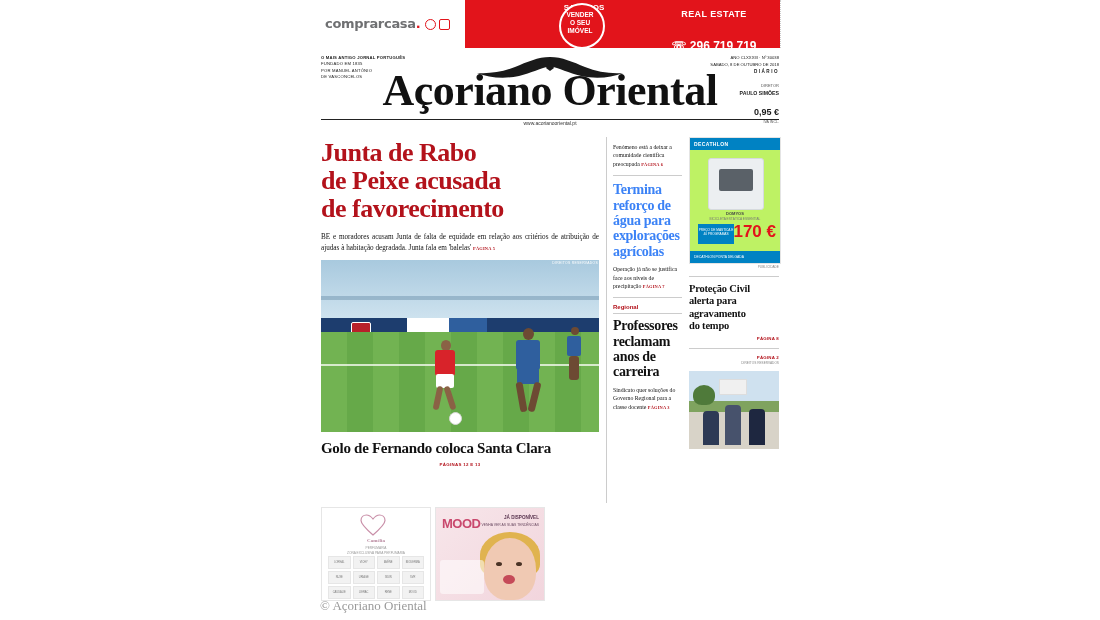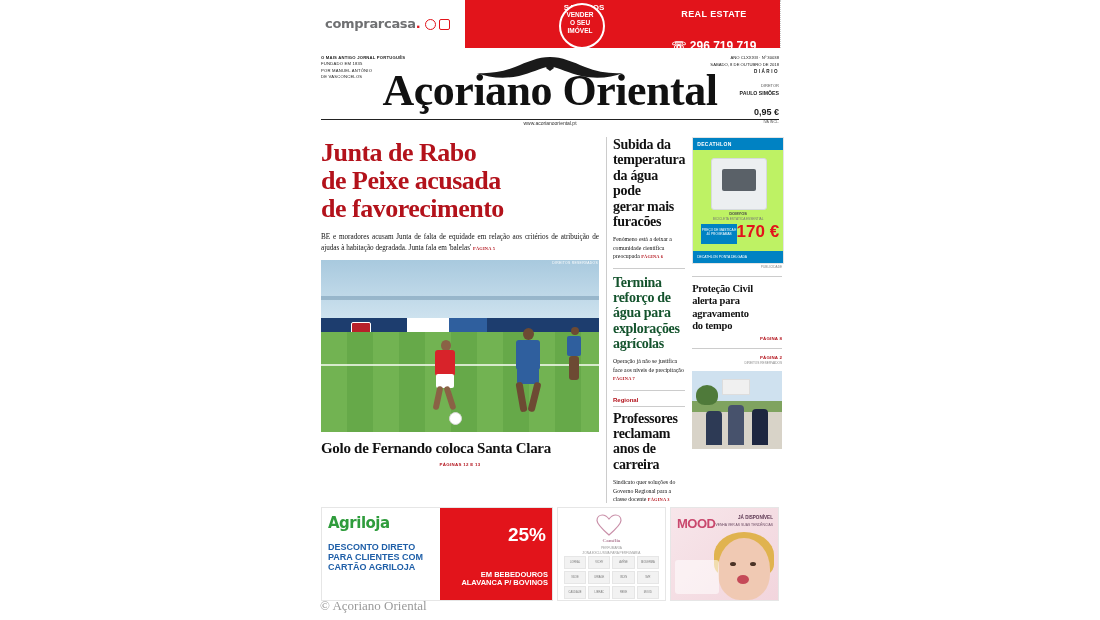--- a/index.html
+++ b/index.html
@@ -404,21 +404,21 @@
     color: #b3121b;
     font-size: 4.4px;
     letter-spacing: 0.2px;
   }
   .hr-thin { border-top: 1px solid #cccccc; margin: 7px 0 6px 0; }
   .mid-head-green {
     font-family: "Liberation Serif", serif;
     font-size: 14px;
     font-weight: bold;
     line-height: 1.1;
-    color: #14532d;
+    color: #3b82f6;
     letter-spacing: -0.3px;
   }
   .kicker {
     font-size: 6px;
     font-weight: bold;
     color: #b3121b;
     border-bottom: 1px solid #cccccc;
     padding-bottom: 3px;
     margin-bottom: 4px;
   }
@@ -732,27 +732,20 @@
           <div class="photo-credit">DIREITOS RESERVADOS</div>
         </div>
 
         <div class="sport-head">
           <div>Golo de Fernando coloca Santa Clara</div>
         </div>
         <div class="sport-ref">PÁGINAS 12 E 13</div>
       </div>
 
       <div class="col-mid">
-        <div class="mid-head">
-          <div>Subida da</div>
-          <div>temperatura</div>
-          <div>da água pode</div>
-          <div>gerar mais</div>
-          <div>furacões</div>
-        </div>
         <div class="mid-sub">
           <span>Fenómeno está a deixar a comunidade científica preocupada</span>
           <span class="ref">PÁGINA 6</span>
         </div>
 
         <div class="hr-thin"></div>
 
         <div class="mid-head-green">
           <div>Termina</div>
           <div>reforço de</div>
@@ -815,36 +808,20 @@
           <div class="tree"></div>
           <div class="flag"></div>
           <div class="p1"></div>
           <div class="p2"></div>
           <div class="p3"></div>
         </div>
       </div>
     </div>
 
     <div class="bottom">
-      <div class="ad-agriloja">
-        <div class="logo">Agriloja</div>
-        <div class="l1">
-          <div>DESCONTO DIRETO</div>
-          <div>PARA CLIENTES COM</div>
-          <div>CARTÃO AGRILOJA</div>
-        </div>
-        <div class="tank"></div>
-        <div class="tank2"></div>
-        <div class="rightblock"></div>
-        <div class="pct">25%</div>
-        <div class="r2">
-          <div>EM BEBEDOUROS</div>
-          <div>ALAVANCA P/ BOVINOS</div>
-        </div>
-      </div>
 
       <div class="ad-pharma">
         <svg class="heart" viewBox="0 0 26 22">
           <path d="M13 21 C5 14 1 10 1 6.5 C1 3 3.6 1 6.4 1 C8.7 1 11 2.4 13 5 C15 2.4 17.3 1 19.6 1 C22.4 1 25 3 25 6.5 C25 10 21 14 13 21 Z" fill="none" stroke="#c98fa8" stroke-width="1.2"></path>
         </svg>
         <div class="nm">Camélia</div>
         <div class="sub">PERFUMARIA</div>
         <div class="sub" style="top:43px">ZONA EXCLUSIVA PARA PERFUMARIA</div>
         <div class="grid2">
           <div>LOREAL</div>

